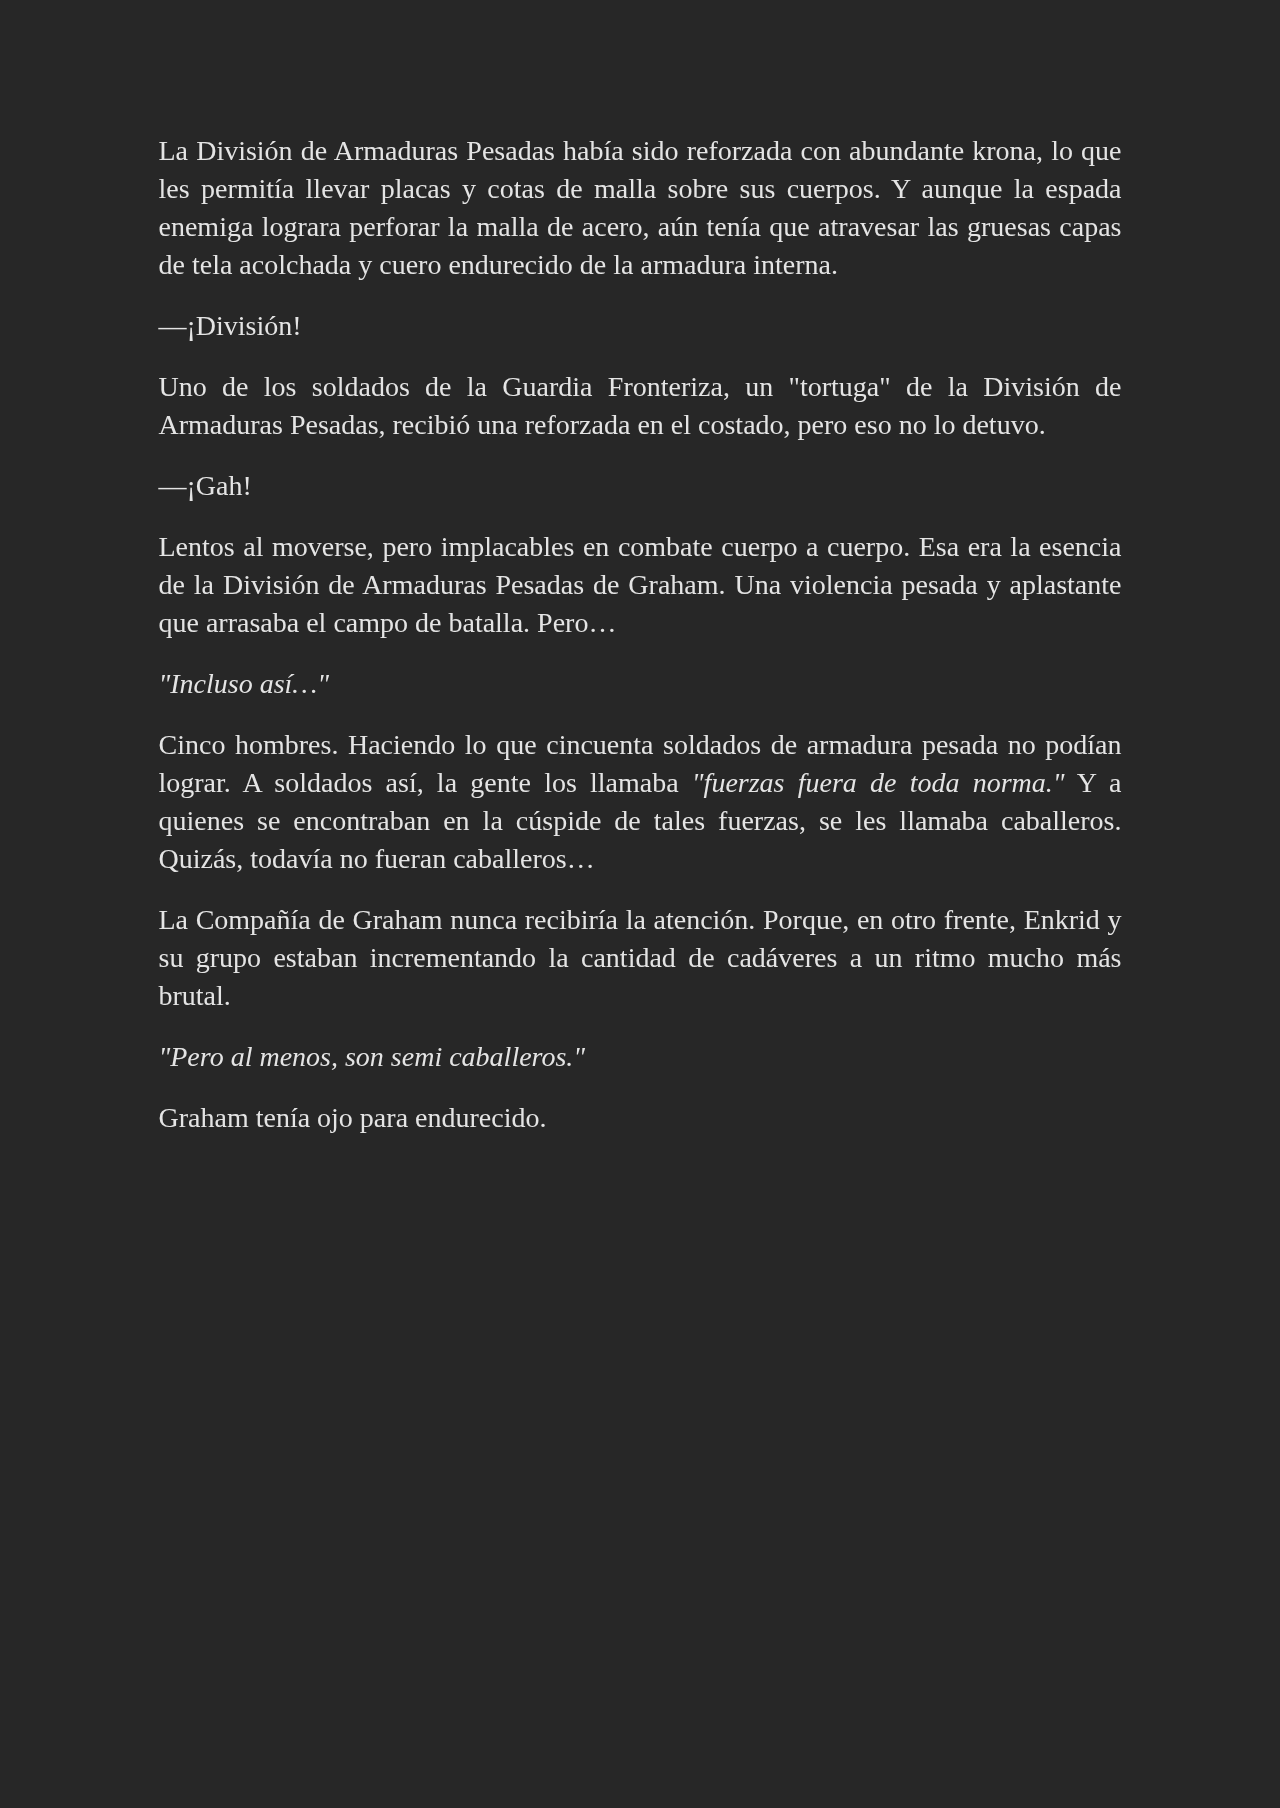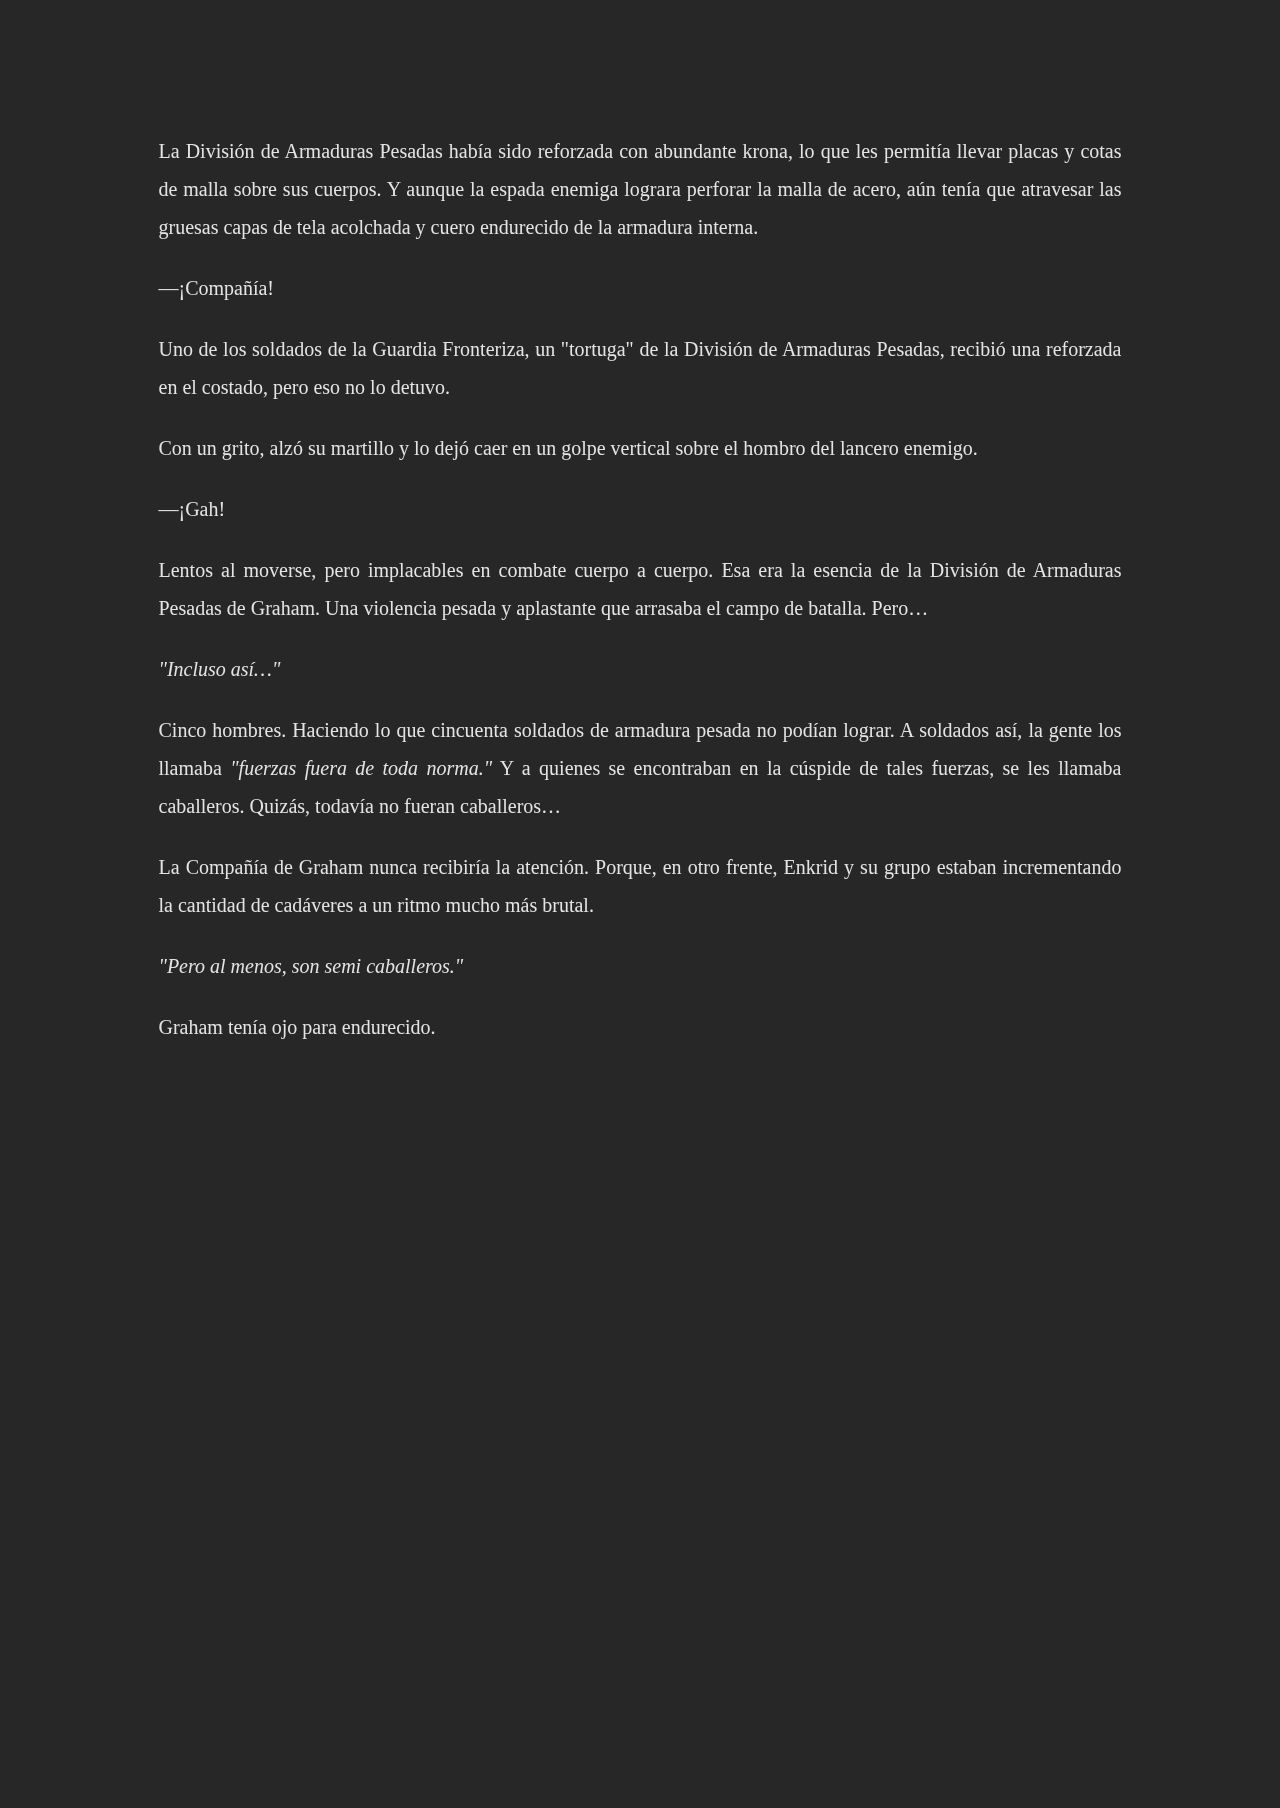--- a/index.html
+++ b/index.html
@@ -11,43 +11,42 @@
     height: 1808px;
     background: #272727;
     overflow: hidden;
     font-family: "Liberation Serif", "DejaVu Serif", serif;
   }
   .page {
     width: 963px;
     margin: 0 auto;
     padding-top: 132px;
     color: #e4e4e4;
-    font-size: 20px;
+    font-size: 28px;
     line-height: 38px;
     text-align: justify;
   }
   .page p {
     margin: 0 0 23px 0;
   }
   .page .seg-italic {
     font-style: italic;
   }
   .page .seg-normal {
     font-style: normal;
   }
 </style>
 </head>
 <body style="background: rgb(39, 39, 39);">
 
 <main>
   <article class="page" style="color: rgb(228, 228, 228);">
       <p><span class="seg-normal">La División de Armaduras Pesadas había sido reforzada con abundante krona, lo que les permitía llevar placas y cotas de malla sobre sus cuerpos. Y aunque la espada enemiga lograra perforar la malla de acero, aún tenía que atravesar las gruesas capas de tela acolchada y cuero endurecido de la armadura interna.</span></p>
-      <p><span class="seg-normal">—¡Compañía!</span></p>
+      <p><span class="seg-normal">—¡División!</span></p>
       <p><span class="seg-normal">Uno de los soldados de la Guardia Fronteriza, un "tortuga" de la División de Armaduras Pesadas, recibió una reforzada en el costado, pero eso no lo detuvo.</span></p>
-      <p><span class="seg-normal">Con un grito, alzó su martillo y lo dejó caer en un golpe vertical sobre el hombro del lancero enemigo.</span></p>
       <p><span class="seg-normal">—¡Gah!</span></p>
       <p><span class="seg-normal">Lentos al moverse, pero implacables en combate cuerpo a cuerpo. Esa era la esencia de la División de Armaduras Pesadas de Graham. Una violencia pesada y aplastante que arrasaba el campo de batalla. Pero…</span></p>
       <p><em class="seg-italic">"Incluso así…"</em></p>
       <p><span class="seg-normal">Cinco hombres. Haciendo lo que cincuenta soldados de armadura pesada no podían lograr. A soldados así, la gente los llamaba </span><em class="seg-italic">"fuerzas fuera de toda norma."</em><span class="seg-normal"> Y a quienes se encontraban en la cúspide de tales fuerzas, se les llamaba caballeros. Quizás, todavía no fueran caballeros…</span></p>
       <p><span class="seg-normal">La Compañía de Graham nunca recibiría la atención. Porque, en otro frente, Enkrid y su grupo estaban incrementando la cantidad de cadáveres a un ritmo mucho más brutal.</span></p>
       <p><em class="seg-italic">"Pero al menos, son semi caballeros."</em></p>
       <p><span class="seg-normal">Graham tenía ojo para endurecido.</span></p>
     </article>
 </main>
 

